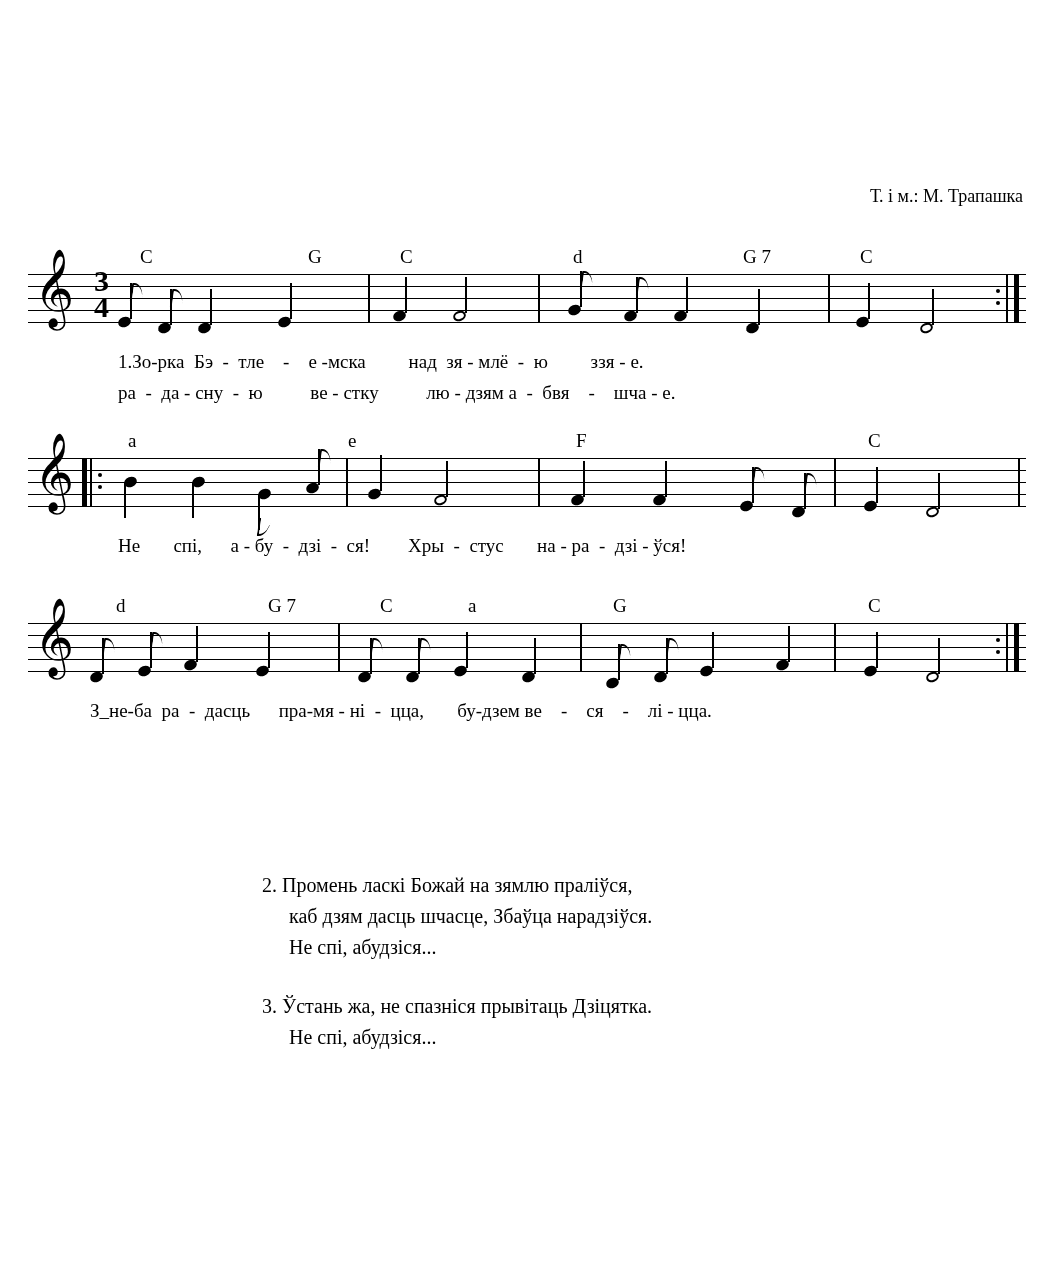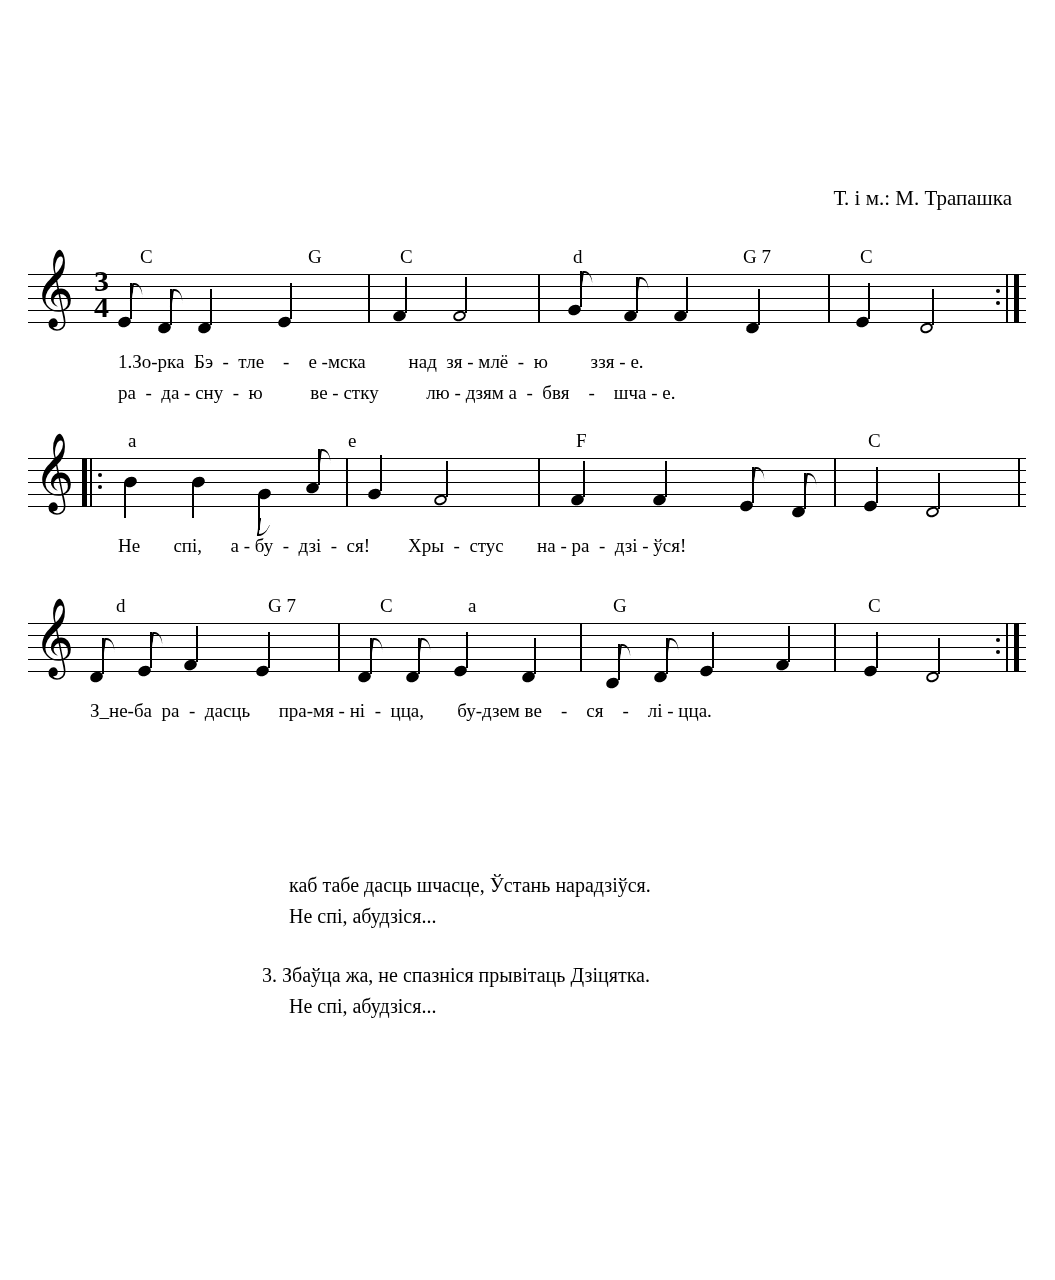--- a/index.html
+++ b/index.html
@@ -30,22 +30,22 @@
     width: 1055px;
     text-align: center;
     font-size: 30px;
     font-weight: bold;
     letter-spacing: 1px;
   }
 
   .credit {
     position: absolute;
     top: 186px;
-    right: 43px;
-    font-size: 21px;
+    right: 32px;
+    font-size: 18px;
     margin-left: 16px;
   }
 
   
   .system {
     position: absolute;
     left: 28px;
     width: 998px;
   }
   .system-1 { top: 246px; }
@@ -469,22 +469,23 @@
       <div class="dot" style="left:0px; top:27px"></div>
       <div class="thin" style="left:10px"></div>
       <div class="thick" style="left:18px"></div>
     </div>
 
     <div class="lyric-line" style="top:105px; left:62px">З_не-ба  ра  -  дасць      пра-мя - ні  -  цца,       бу-дзем ве    -    ся    -    лі - цца.</div>
   </div>
 
   <div class="verses">
     <div class="verse">
-      <div class="verse-line" style="padding-left:27px">каб табе дасць шчасце, Ўстань нарадзіўся.</div>
+      <div class="verse-line"><span>2.</span> <span>Промень ласкі Божай на зямлю праліўся,</span></div>
+      <div class="verse-line" style="padding-left:27px">каб дзям дасць шчасце, Збаўца нарадзіўся.</div>
       <div class="verse-line" style="padding-left:27px">Не спі, абудзіся...</div>
     </div>
     <div class="verse">
-      <div class="verse-line"><span>3.</span> <span>Збаўца жа, не спазніся прывітаць Дзіцятка.</span></div>
+      <div class="verse-line"><span>3.</span> <span>Ўстань жа, не спазніся прывітаць Дзіцятка.</span></div>
       <div class="verse-line" style="padding-left:27px">Не спі, абудзіся...</div>
     </div>
   </div>
 
 </div>
 
 </body></html>

